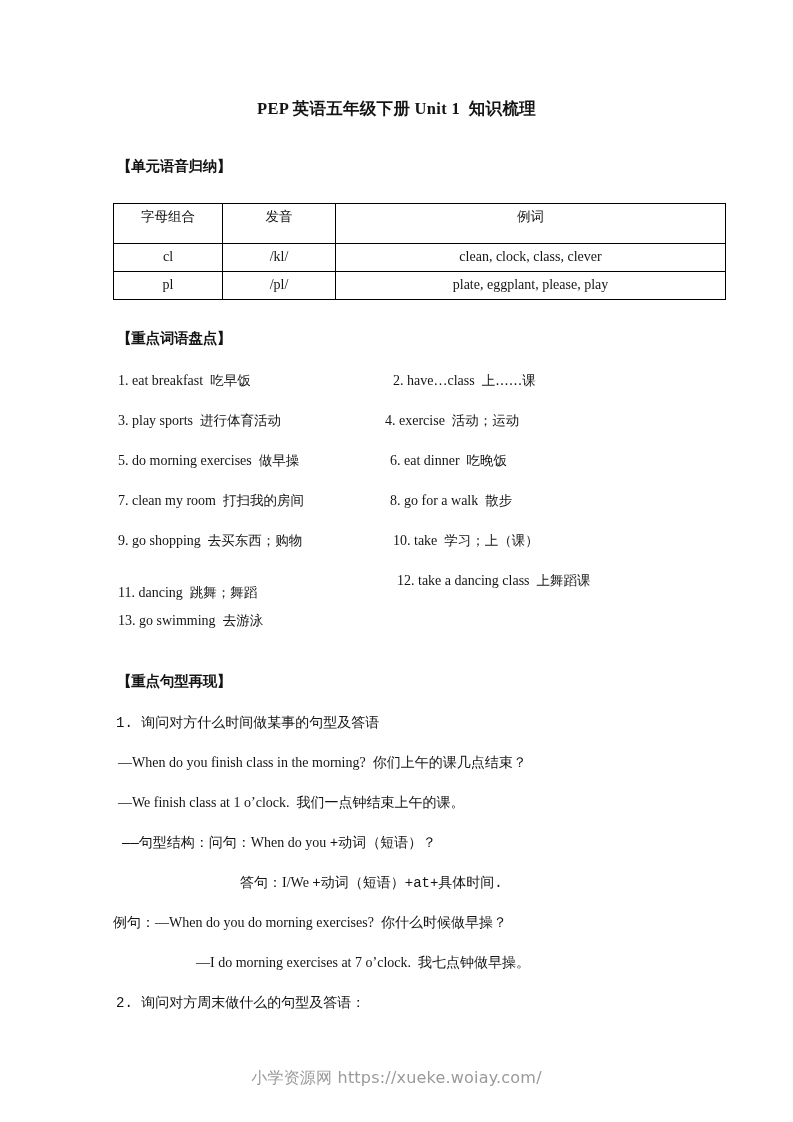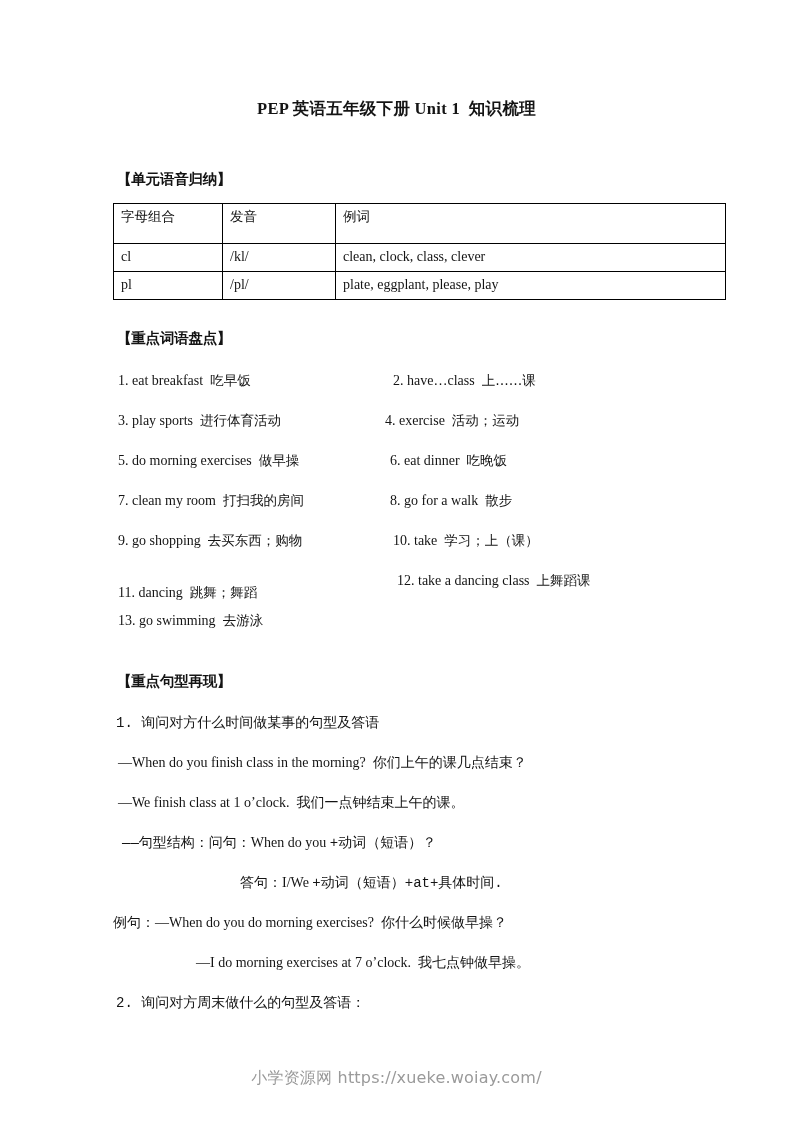--- a/index.html
+++ b/index.html
@@ -39,40 +39,41 @@
   
   .sec-heading {
     position: absolute;
     left: 117px;
     font-family: "DejaVu Sans", "Liberation Sans", sans-serif;
     font-size: 14.5px;
     font-weight: bold;
     letter-spacing: -0.2px;
     white-space: pre;
   }
-  #sec-phonics-heading { top: 170px; }
+  #sec-phonics-heading { top: 157px; }
   #sec-words-heading  { top: 329px; }
   #sec-sent-heading   { top: 672px; }
 
   
   .phonics-table {
     position: absolute;
     left: 113px;
     top: 203px;
     width: 567px;
     border-collapse: collapse;
     table-layout: fixed;
     font-size: 14px;
   }
   .phonics-table td {
     border: 1px solid #000000;
     padding: 4px 7px;
     vertical-align: top;
     font-family: "Liberation Serif", "DejaVu Serif", serif;
     line-height: 1.25;
+    text-align: center;
   }
   .phonics-table .col-0 { width: 94px; }
   .phonics-table .col-1 { width: 98px; }
   .phonics-table .col-2 { width: 375px; }
   .phonics-table tr.header-row td { height: 31px; }
   .phonics-table tr.body-row td   { height: 19px; }
   .phonics-table .cn {
     font-family: "DejaVu Sans", "Liberation Sans", sans-serif;
     font-size: 13.5px;
   }

